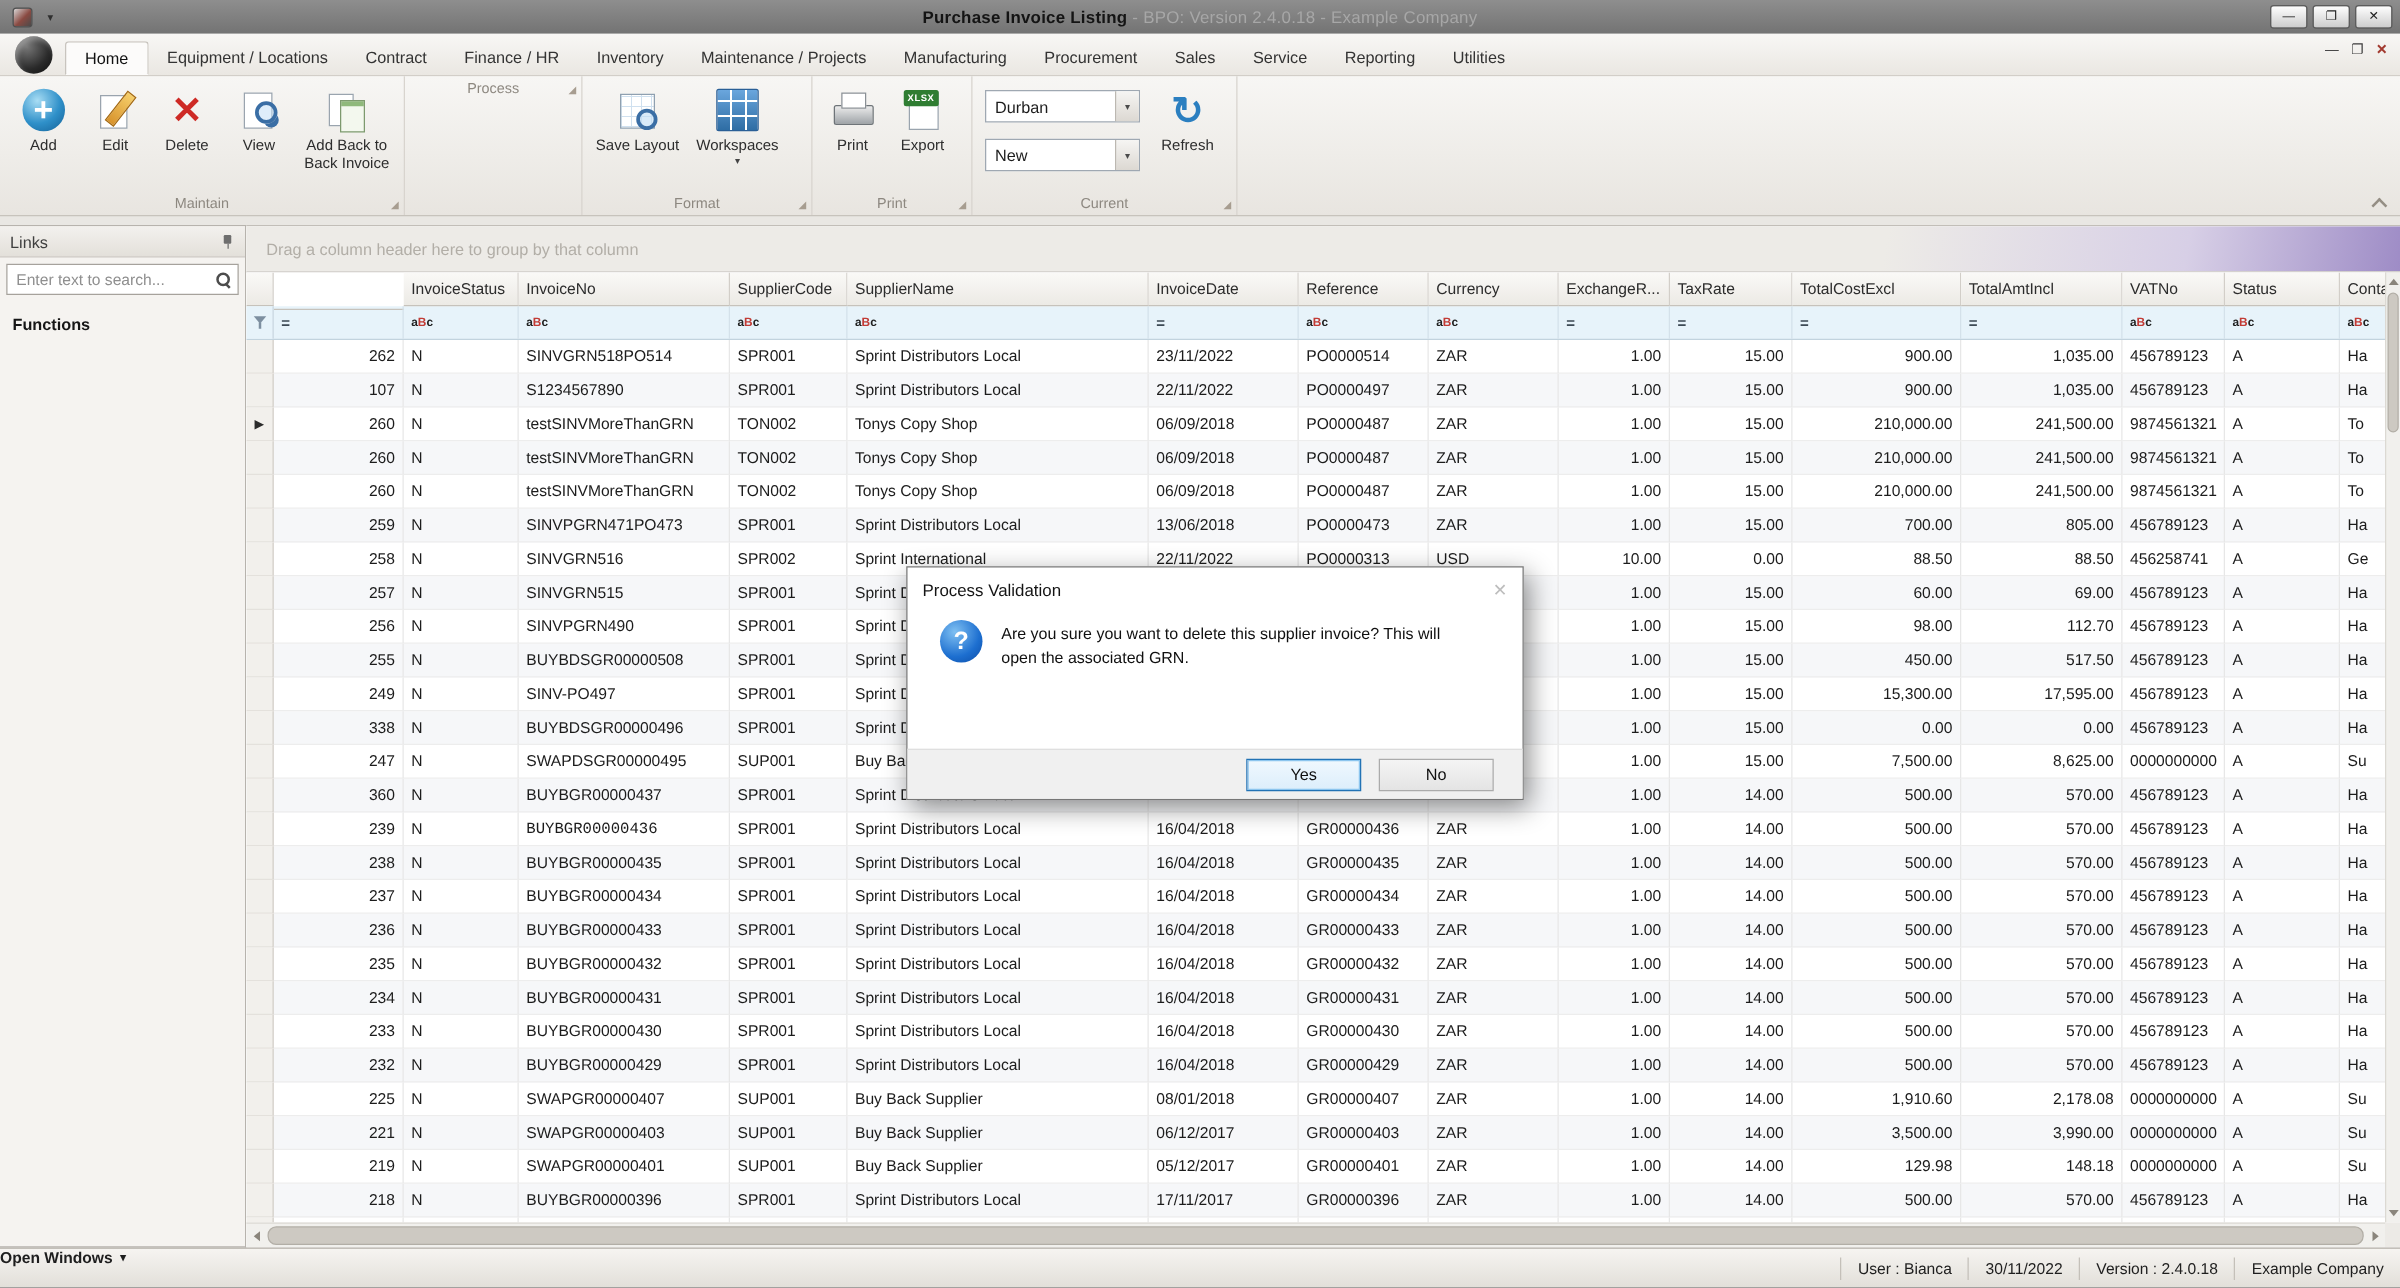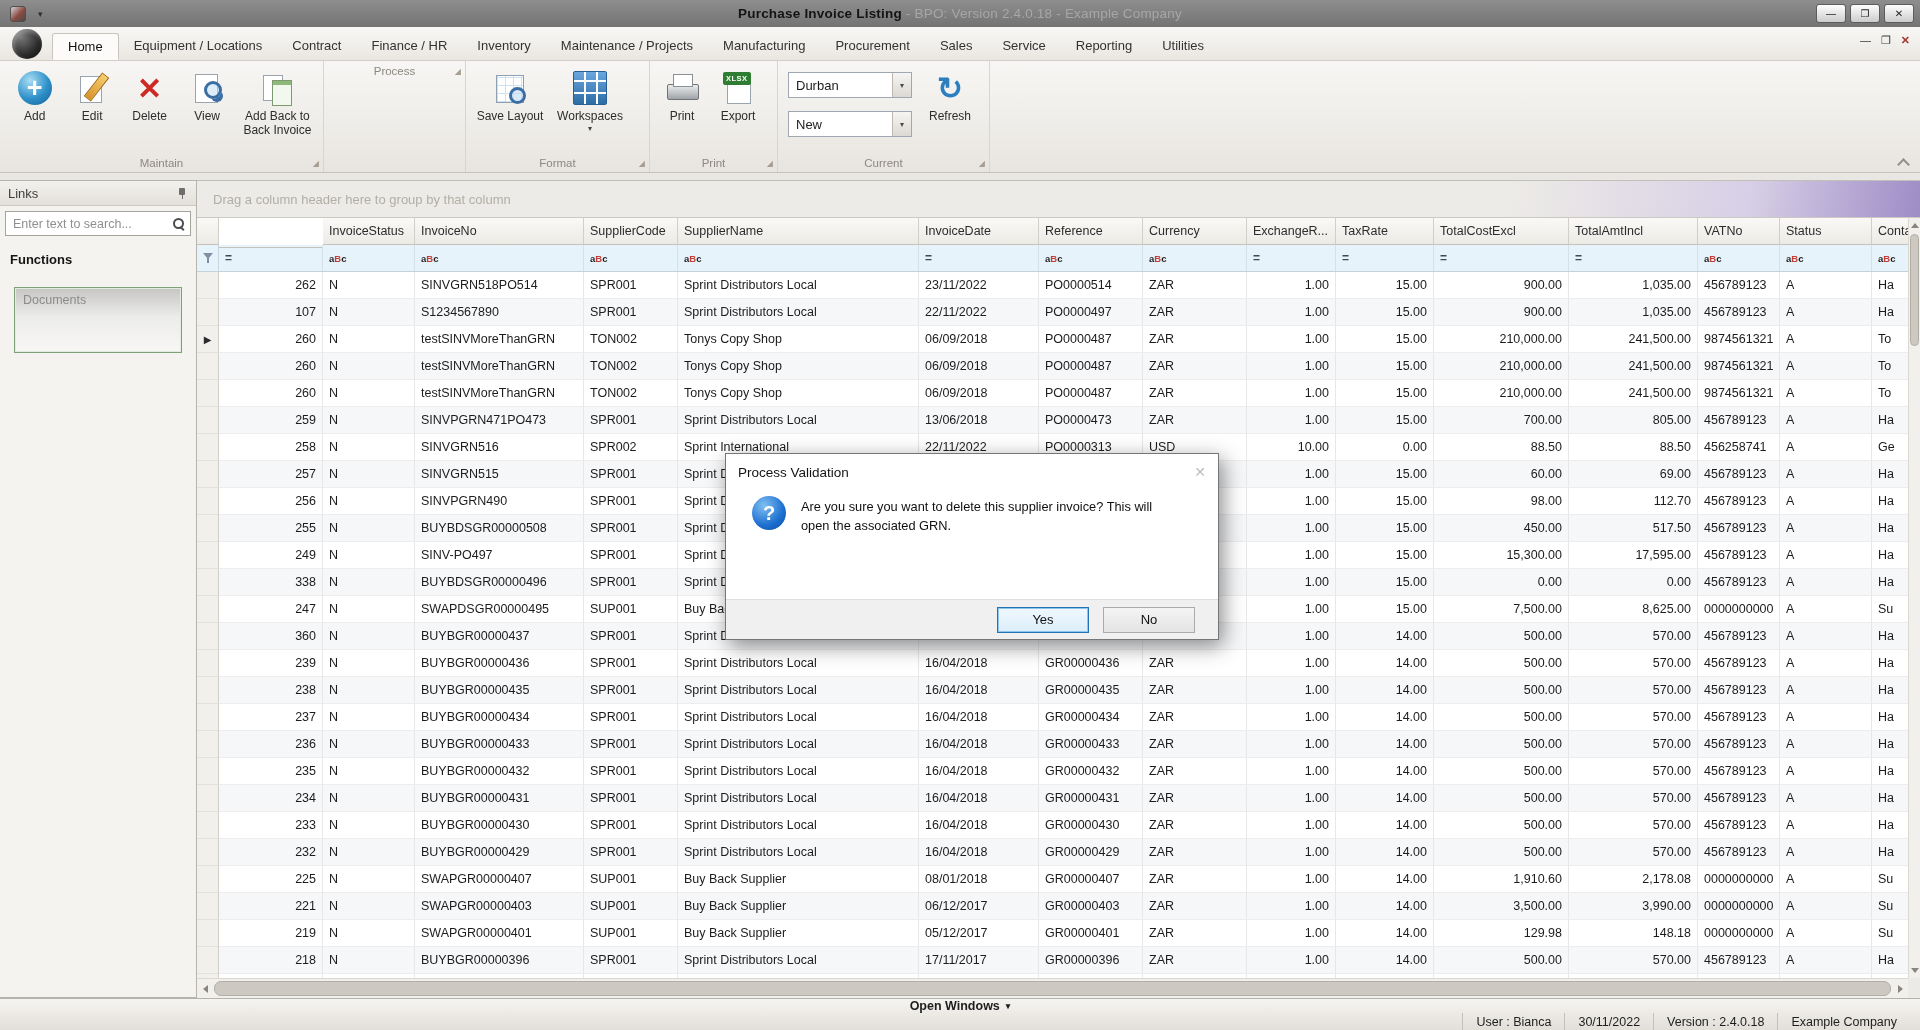--- a/index.html
+++ b/index.html
@@ -172,21 +172,21 @@
   .hthumb{position:absolute;top:2px;left:17px;right:17px;height:15px;background:#cdc9c2;
           border:1px solid #b2aea6;border-radius:7px;}
   .tri-up{width:0;height:0;border-left:4px solid transparent;border-right:4px solid transparent;border-bottom:5px solid #8a857c;}
   .tri-down{width:0;height:0;border-left:4px solid transparent;border-right:4px solid transparent;border-top:5px solid #8a857c;}
   .tri-left{width:0;height:0;border-top:4px solid transparent;border-bottom:4px solid transparent;border-right:5px solid #8a857c;}
   .tri-right{width:0;height:0;border-top:4px solid transparent;border-bottom:4px solid transparent;border-left:5px solid #8a857c;}
 
   
   .statusbar{position:absolute;bottom:0;left:0;right:0;height:32px;
              background:linear-gradient(#f6f4f1,#e2dfd9);border-top:1px solid #b5b1ab;
-             display:flex;align-items:center;padding:0 10px;font-size:12.5px;color:#1e1e1e;flex-direction:column;}
+             display:flex;align-items:flex-start;padding:0 0;font-size:12.5px;color:#1e1e1e;}
   .sb-left{display:flex;align-items:center;gap:6px;font-weight:bold;}
   .sb-caret{font-size:9px;}
   .sb-right{margin-left:auto;display:flex;align-items:center;height:100%;}
   .sb-item{border-left:1px solid #c4c0b9;padding:0 13px;display:flex;align-items:center;height:18px;}
 
   
   .dialog{position:absolute;left:725px;top:453px;width:494px;height:187px;background:#fff;
           border:1px solid #767676;box-shadow:4px 6px 20px rgba(0,0,0,.45);z-index:50;}
   .dlg-title-row{height:36px;display:flex;align-items:center;padding:0 12px;}
   .dlg-title{font-size:13.5px;color:#141414;}
@@ -345,23 +345,20 @@
   <div class="sidebar">
     <div class="links-hdr">
       <span>Links</span>
       <span class="pin"></span>
     </div>
     <div class="searchbox">
       <input type="text" placeholder="Enter text to search..." style="">
       <span class="mag"></span>
     </div>
     <div class="functions-title">Functions</div>
-    <div class="doc-tile">
-      <span>Documents</span>
-    </div>
   </div>
 
   <div class="gridarea">
     <div class="groupband">
       <span>Drag a column header here to group by that column</span>
     </div>
     <div class="grid-viewport">
       <div class="ghead" id="grid-header">
           <div class="gcell ind hind"></div>
           <div class="gcell hcell" style="width: 104px; margin-top: 29px;">
@@ -711,21 +708,21 @@
             <div class="gcell dcell ar" style="width: 135px;">500.00</div>
             <div class="gcell dcell ar" style="width: 129px;">570.00</div>
             <div class="gcell dcell" style="width: 82px;">456789123</div>
             <div class="gcell dcell" style="width: 92px;">A</div>
             <div class="gcell dcell" style="width: 60px;">Ha</div>
           </div>
           <div class="grow even">
             <div class="gcell ind rind"></div>
             <div class="gcell dcell ar" style="width: 104px;">239</div>
             <div class="gcell dcell" style="width: 92px;">N</div>
-            <div class="gcell dcell" style="width: 169px;">BUYBGR00000436</div>
+            <div class="gcell dcell" style="width: 169px; font-family: Liberation Mono, monospace;">BUYBGR00000436</div>
             <div class="gcell dcell" style="width: 94px;">SPR001</div>
             <div class="gcell dcell" style="width: 241px;">Sprint Distributors Local</div>
             <div class="gcell dcell" style="width: 120px;">16/04/2018</div>
             <div class="gcell dcell" style="width: 104px;">GR00000436</div>
             <div class="gcell dcell" style="width: 104px;">ZAR</div>
             <div class="gcell dcell ar" style="width: 89px;">1.00</div>
             <div class="gcell dcell ar" style="width: 98px;">14.00</div>
             <div class="gcell dcell ar" style="width: 135px;">500.00</div>
             <div class="gcell dcell ar" style="width: 129px;">570.00</div>
             <div class="gcell dcell" style="width: 82px;">456789123</div>

